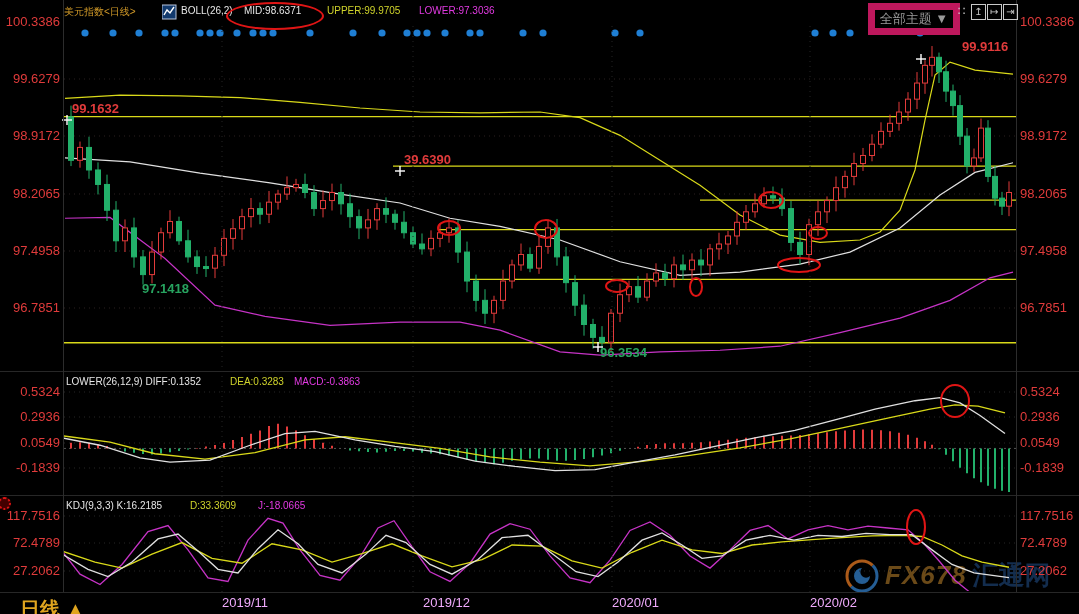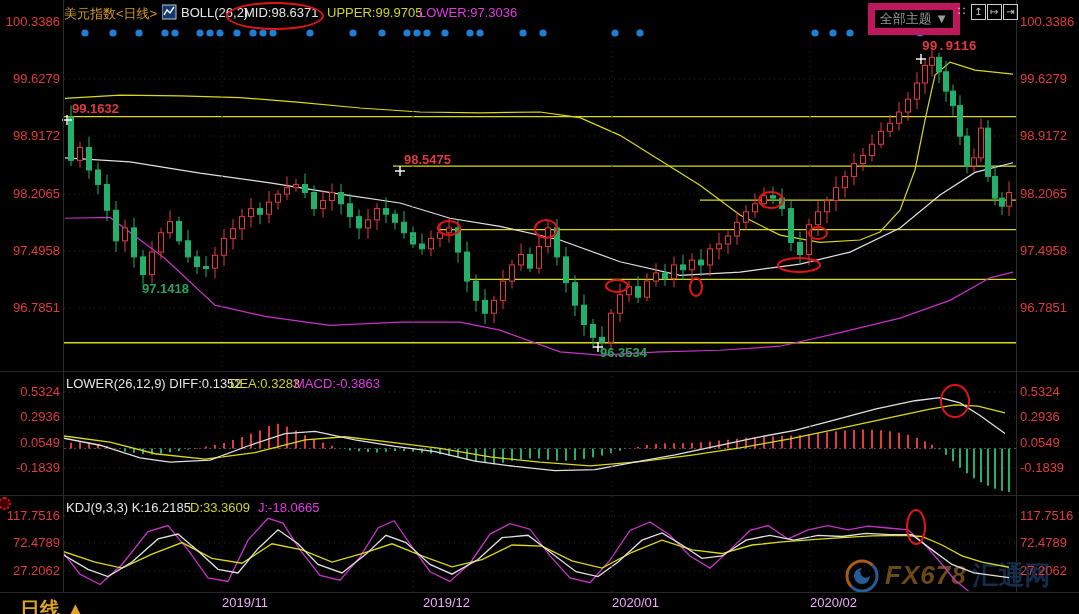--- a/index.html
+++ b/index.html
@@ -1,19 +1,19 @@
 <!DOCTYPE html>
 <html><head>
 <meta charset="utf-8">
 <style>
   html,body{margin:0;padding:0;background:#000;}
   #app{position:relative;width:1079px;height:614px;background:#000;overflow:hidden;
        font-family:"Liberation Sans","DejaVu Sans",sans-serif;}
   .abs{position:absolute;}
-  .hdr-txt{font-size:13px;white-space:nowrap;}
+  .hdr-txt{font-size:10px;white-space:nowrap;}
   .gold{color:#d29a28;}
   .white{color:#e6e6e6;}
   .yellow{color:#cfd32b;}
   .magenta{color:#e23ae2;}
   .axis-label{position:absolute;font-size:13px;color:#e03b3b;white-space:nowrap;}
   .axis-left{width:58px;text-align:right;}
   .anno{position:absolute;font-size:13px;font-weight:bold;white-space:nowrap;}
   .anno.red{color:#e03b3b;}
   .anno.green{color:#27a35f;}
   .month-label{position:absolute;top:595px;font-size:13px;color:#f0abfc;}
@@ -522,22 +522,22 @@
       <div class="axis-label" style="left: 1020px; top: 435px;">0.0549</div>
       <div class="axis-label axis-left" style="right: 1019px; top: 460px;">-0.1839</div>
       <div class="axis-label" style="left: 1020px; top: 460px;">-0.1839</div>
       <div class="axis-label axis-left" style="right: 1019px; top: 508px;">117.7516</div>
       <div class="axis-label" style="left: 1020px; top: 508px;">117.7516</div>
       <div class="axis-label axis-left" style="right: 1019px; top: 535px;">72.4789</div>
       <div class="axis-label" style="left: 1020px; top: 535px;">72.4789</div>
       <div class="axis-label axis-left" style="right: 1019px; top: 563px;">27.2062</div>
       <div class="axis-label" style="left: 1020px; top: 563px;">27.2062</div>
       <div class="anno red" style="left: 72px; top: 101px;">99.1632</div>
-      <div class="anno red" style="left: 404px; top: 152px;">98.5475</div>
-      <div class="anno red" style="left: 922px; top: 39px; font-family: Liberation Mono, monospace;">99.9116</div>
+      <div class="anno red" style="left: 404px; top: 152px;">39.6390</div>
+      <div class="anno red" style="left: 962px; top: 39px;">99.9116</div>
       <div class="anno green" style="left: 142px; top: 281px;">97.1418</div>
       <div class="anno green" style="left: 600px; top: 345px;">96.3534</div>
       <div class="month-label" style="left: 222px;">2019/11</div>
       <div class="month-label" style="left: 423px;">2019/12</div>
       <div class="month-label" style="left: 612px;">2020/01</div>
       <div class="month-label" style="left: 810px;">2020/02</div>
     </div>
 
 </div>
 

